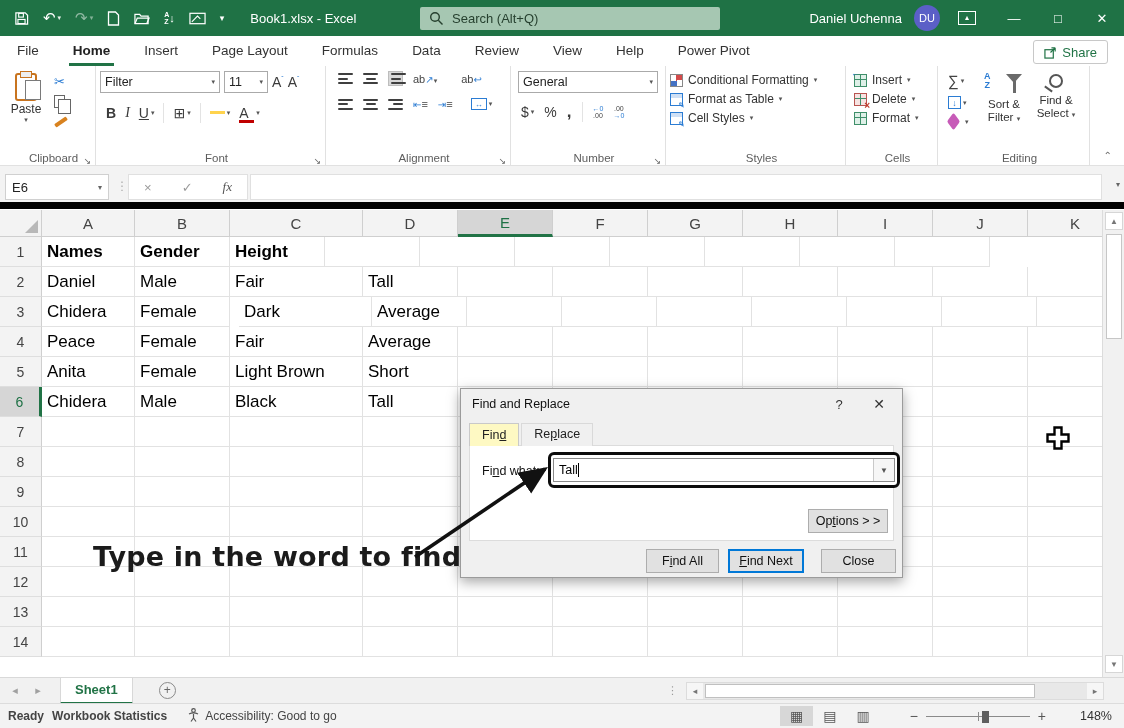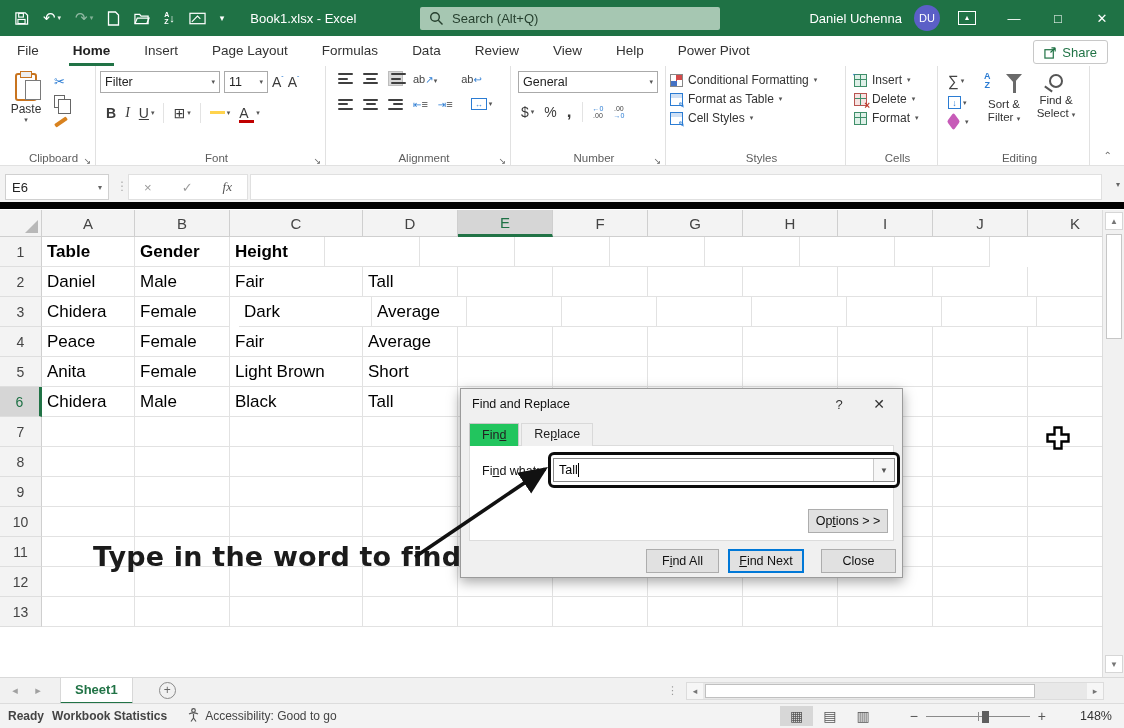--- a/index.html
+++ b/index.html
@@ -165,21 +165,21 @@
   .vthumb { position:absolute; left:3px; top:24px; width:16px; height:105px; background:#fff; border:1px solid #c6c6c6; }
 
   
   .dialog { position:absolute; left:460px; top:388px; width:443px; height:190px; background:#f0f0f0;
     border:1px solid #9b9b9b; box-shadow:0 4px 12px rgba(0,0,0,.35); font-size:12.5px; color:#111; }
   .dtitle { height:30px; display:flex; align-items:center; padding-left:11px; font-size:12.5px; color:#111; }
   .dctl { position:absolute; top:0; height:30px; width:34px; display:flex; align-items:center; justify-content:center; color:#333; font-size:13px; }
   .dhelp { right:46px; } .dclose { right:6px; font-size:14px; }
   .dtabs { position:absolute; left:8px; top:34px; display:flex; z-index:2; }
   .dtab { padding:3px 12px 4px; font-size:12.5px; border:1px solid #d9d9d9; border-bottom:none; background:#f0f0f0; color:#222; margin-right:2px; }
-  .dtab.active { background:#22c55e; position:relative; top:0; padding-top:4px; border-color:#c9c9c9; }
+  .dtab.active { background:#fef9c3; position:relative; top:0; padding-top:4px; border-color:#c9c9c9; }
   .tabpage { position:absolute; left:8px; right:8px; top:56px; height:96px; background:#fff; border:1px solid #dcdcdc; }
   .fw-label { position:absolute; left:12px; top:18px; }
   .combo-hl { position:absolute; left:78px; top:6px; width:352px; height:36px; border:3px solid #0c0c0c; border-radius:6px;
     display:flex; align-items:center; padding:2px; background:#fff; }
   .combo { flex:1; height:24px; border:1px solid #8a8a8a; display:flex; align-items:stretch; background:#fff; }
   .combo-text { flex:1; display:flex; align-items:center; padding-left:5px; font-size:12.5px; color:#000; }
   .caret { width:1px; height:14px; background:#000; align-self:center; }
   .combo-btn { width:21px; border-left:1px solid #c9c9c9; background:#f6f6f6; display:flex; align-items:center; justify-content:center; color:#555; font-size:8px; }
   .winbtn97 { background:#e1e1e1; border:1px solid #adadad; font-size:12.5px; color:#111;
     display:flex; align-items:center; justify-content:center; }
@@ -539,21 +539,21 @@
         <div class="colh" style="width: 95px;">G</div>
         <div class="colh" style="width: 95px;">H</div>
         <div class="colh" style="width: 95px;">I</div>
         <div class="colh" style="width: 95px;">J</div>
         <div class="colh" style="width: 95px;">K</div>
       </div>
   </div>
   <div>
       <div class="grow-r">
         <div class="rowh">1</div>
-        <div class="cell bold" style="width: 93px;">Table</div>
+        <div class="cell bold" style="width: 93px;">Names</div>
         <div class="cell bold" style="width: 95px;">Gender</div>
         <div class="cell bold" style="width: 95px;">Height</div>
         <div class="cell" style="width: 95px;"></div>
         <div class="cell" style="width: 95px;"></div>
         <div class="cell" style="width: 95px;"></div>
         <div class="cell" style="width: 95px;"></div>
         <div class="cell" style="width: 95px;"></div>
         <div class="cell" style="width: 95px;"></div>
         <div class="cell" style="width: 95px;"></div>
       </div>
@@ -706,20 +706,34 @@
         <div class="cell" style="width: 95px;"></div>
         <div class="cell" style="width: 95px;"></div>
         <div class="cell" style="width: 95px;"></div>
         <div class="cell" style="width: 95px;"></div>
         <div class="cell" style="width: 95px;"></div>
         <div class="cell" style="width: 95px;"></div>
         <div class="cell" style="width: 95px;"></div>
       </div>
       <div class="grow-r">
         <div class="rowh">13</div>
+        <div class="cell" style="width: 93px;"></div>
+        <div class="cell" style="width: 95px;"></div>
+        <div class="cell" style="width: 133px;"></div>
+        <div class="cell" style="width: 95px;"></div>
+        <div class="cell" style="width: 95px;"></div>
+        <div class="cell" style="width: 95px;"></div>
+        <div class="cell" style="width: 95px;"></div>
+        <div class="cell" style="width: 95px;"></div>
+        <div class="cell" style="width: 95px;"></div>
+        <div class="cell" style="width: 95px;"></div>
+        <div class="cell" style="width: 95px;"></div>
+      </div>
+      <div class="grow-r">
+        <div class="rowh">14</div>
         <div class="cell" style="width: 93px;"></div>
         <div class="cell" style="width: 95px;"></div>
         <div class="cell" style="width: 133px;"></div>
         <div class="cell" style="width: 95px;"></div>
         <div class="cell" style="width: 95px;"></div>
         <div class="cell" style="width: 95px;"></div>
         <div class="cell" style="width: 95px;"></div>
         <div class="cell" style="width: 95px;"></div>
         <div class="cell" style="width: 95px;"></div>
         <div class="cell" style="width: 95px;"></div>

